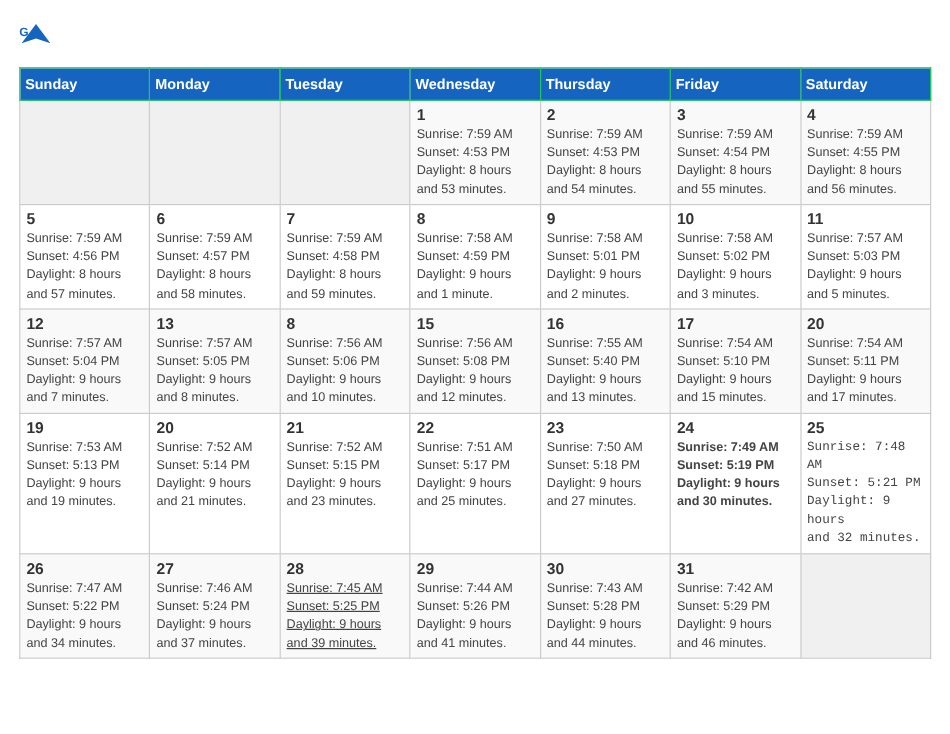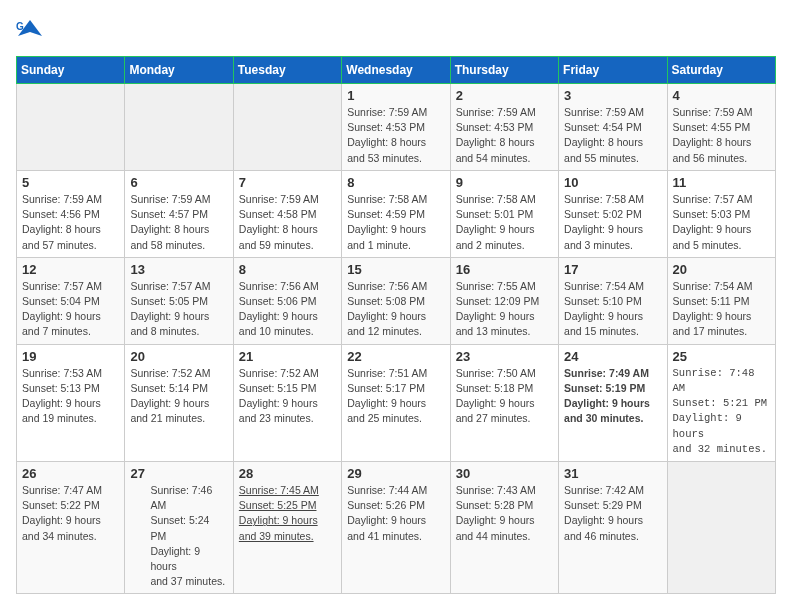--- a/index.html
+++ b/index.html
@@ -229,21 +229,21 @@
         <td>
           <span class="day-number">15</span>
           <div class="day-info" style="white-space: pre-line;">Sunrise: 7:56 AM
 Sunset: 5:08 PM
 Daylight: 9 hours
 and 12 minutes.</div>
         </td>
         <td>
           <span class="day-number">16</span>
           <div class="day-info" style="white-space: pre-line;">Sunrise: 7:55 AM
-Sunset: 12:09 PM
+Sunset: 5:40 PM
 Daylight: 9 hours
 and 13 minutes.</div>
         </td>
         <td>
           <span class="day-number">17</span>
           <div class="day-info" style="white-space: pre-line;">Sunrise: 7:54 AM
 Sunset: 5:10 PM
 Daylight: 9 hours
 and 15 minutes.</div>
         </td>
@@ -309,21 +309,21 @@
       <tr>
         <td>
           <span class="day-number">26</span>
           <div class="day-info" style="white-space: pre-line;">Sunrise: 7:47 AM
 Sunset: 5:22 PM
 Daylight: 9 hours
 and 34 minutes.</div>
         </td>
         <td>
           <span class="day-number">27</span>
-          <div class="day-info" style="white-space: pre-line; margin-left: 20px;">Sunrise: 7:46 AM
+          <div class="day-info" style="white-space: pre-line;">Sunrise: 7:46 AM
 Sunset: 5:24 PM
 Daylight: 9 hours
 and 37 minutes.</div>
         </td>
         <td>
           <span class="day-number">28</span>
           <div class="day-info" style="white-space: pre-line; text-decoration: underline;">Sunrise: 7:45 AM
 Sunset: 5:25 PM
 Daylight: 9 hours
 and 39 minutes.</div>

